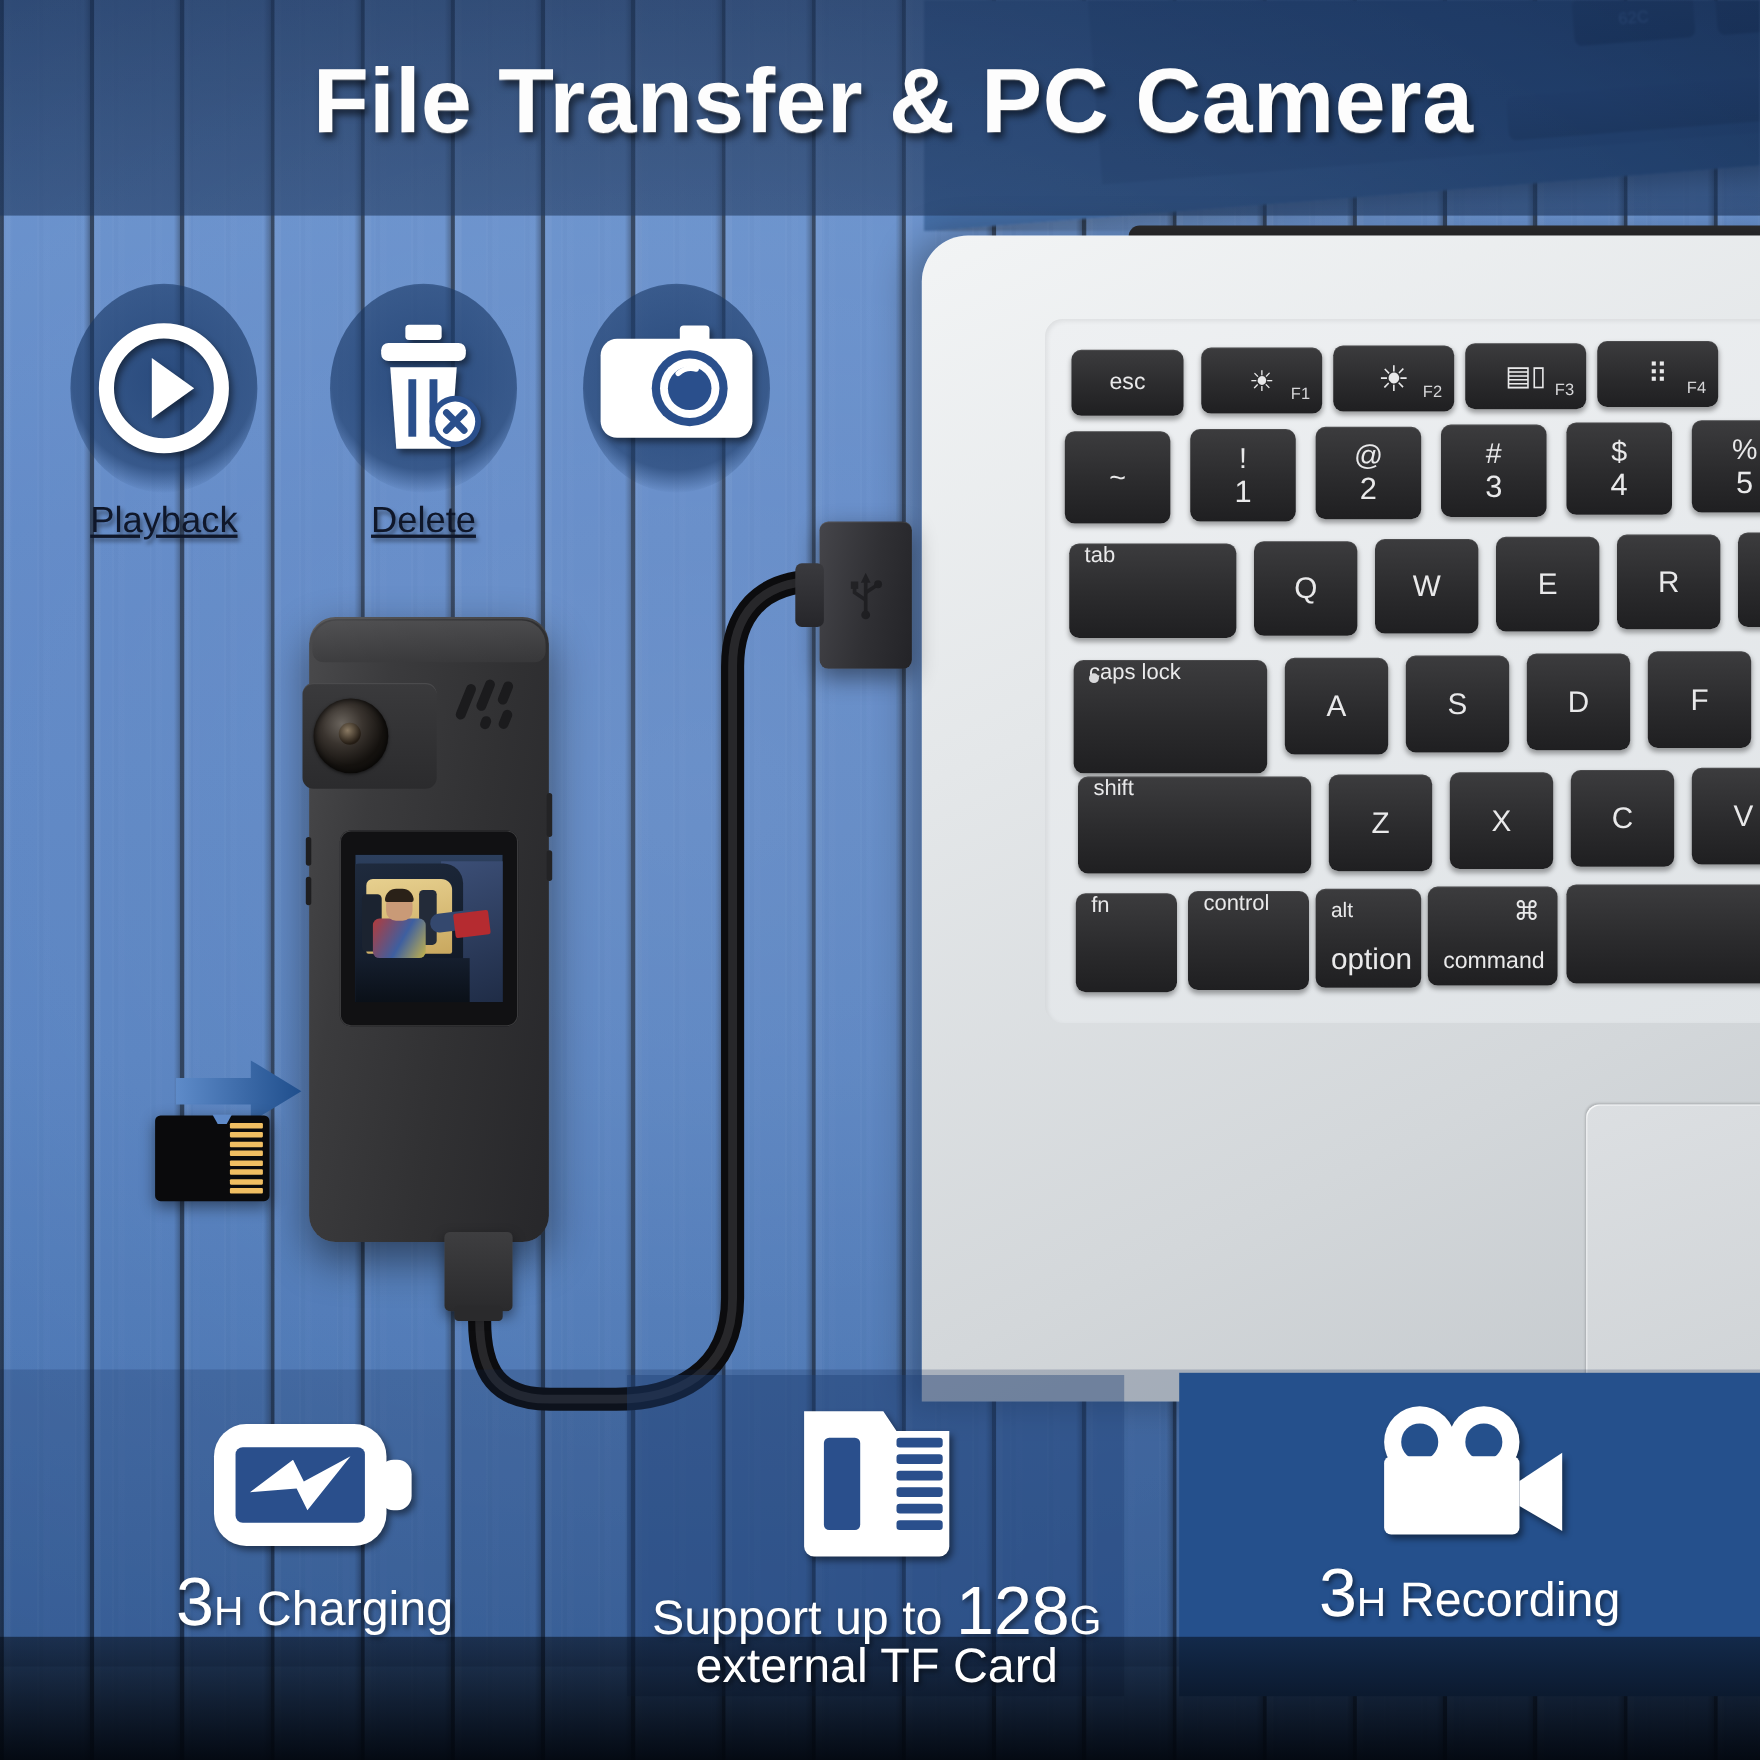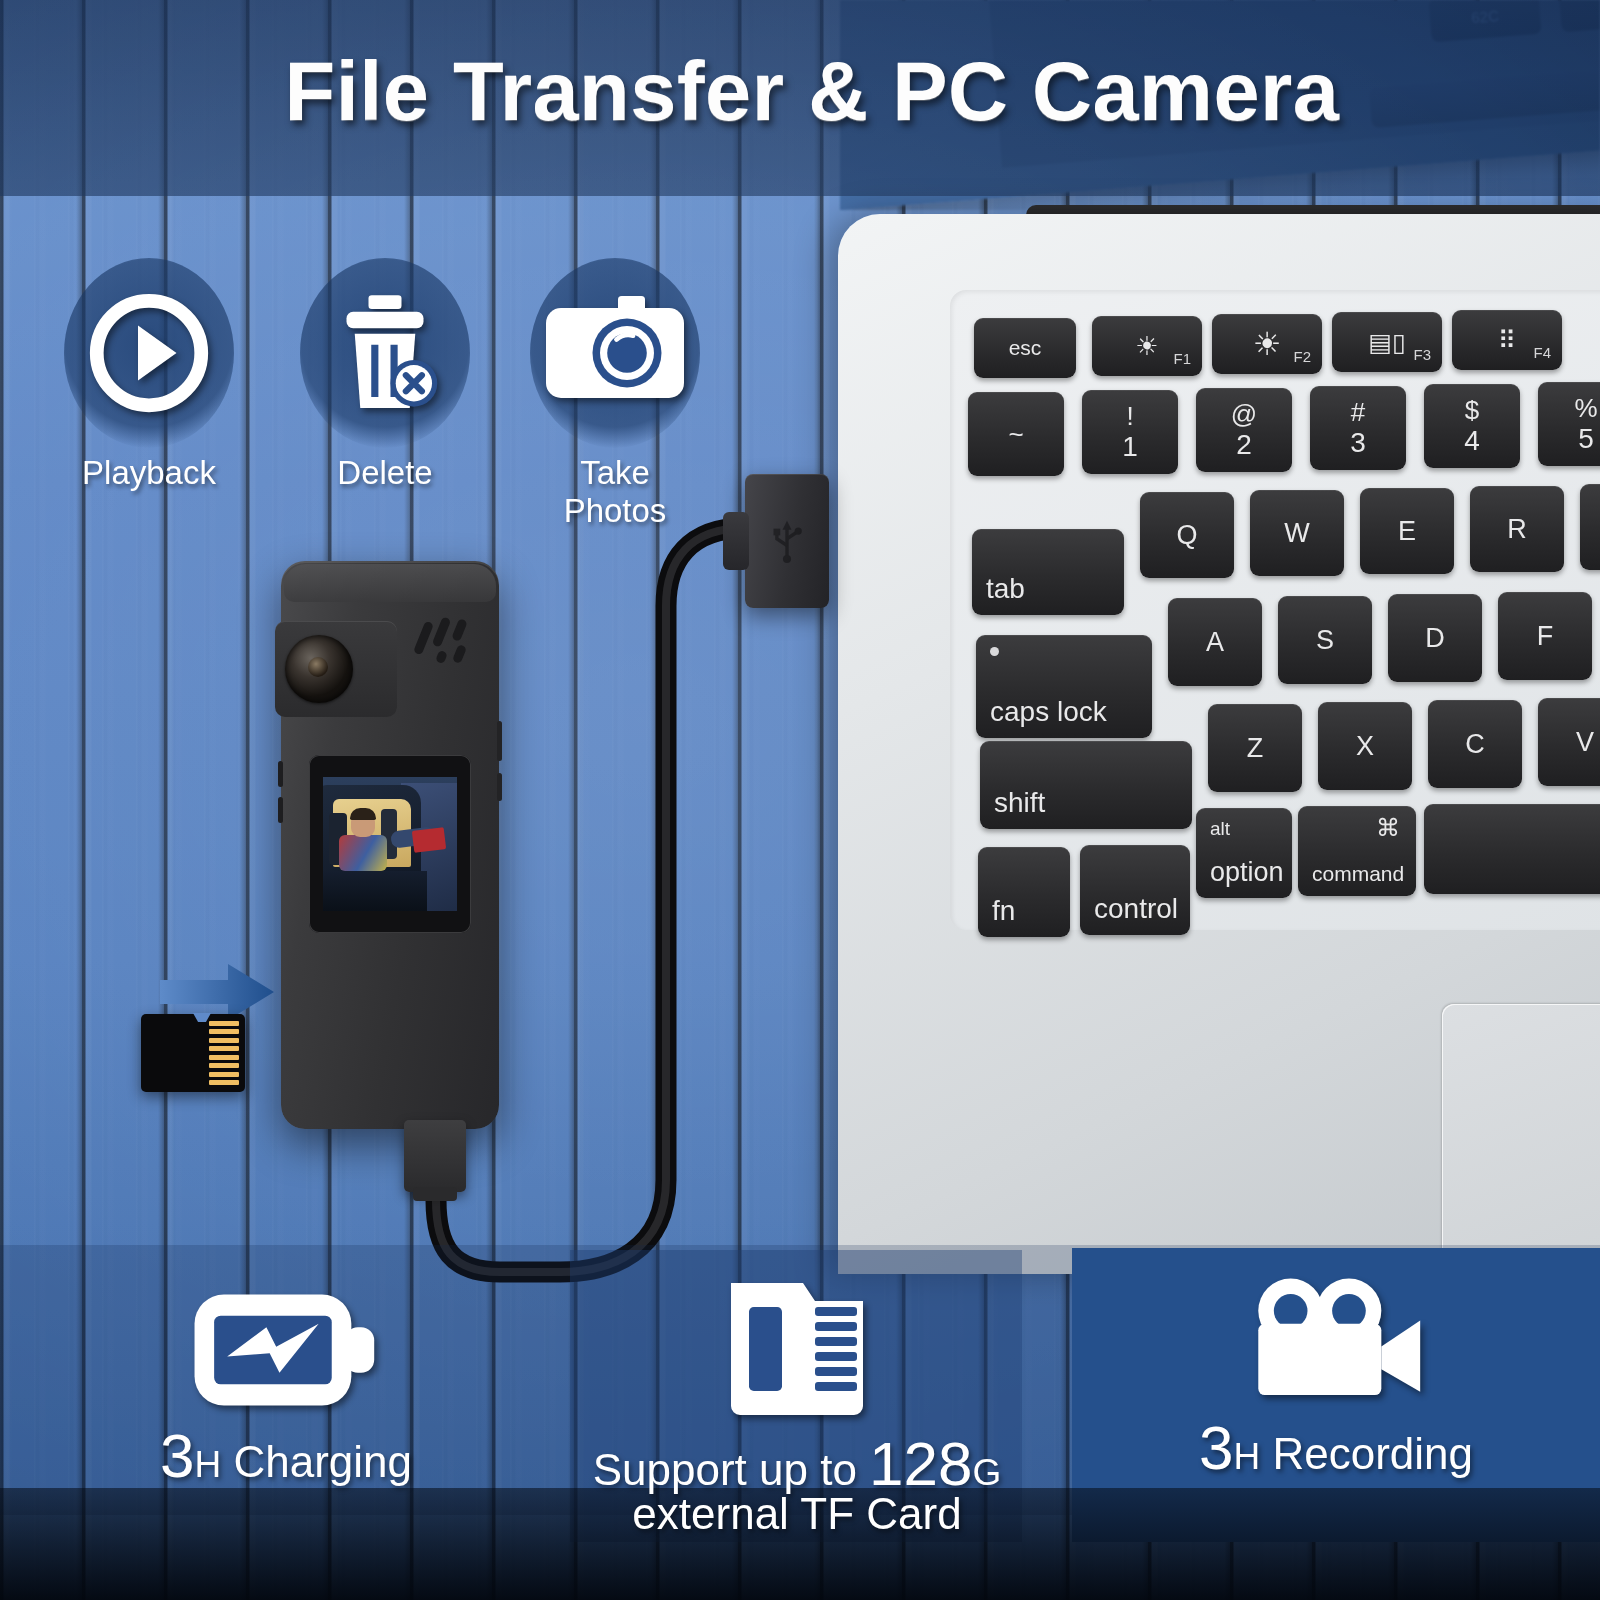--- a/index.html
+++ b/index.html
@@ -87,22 +87,23 @@
 
   
   .ficon{position:absolute;width:170px;text-align:center;}
   .ficon .disc{
     position:relative;width:170px;height:190px;margin:0 auto;
     border-radius:50%;
     background:radial-gradient(circle at 50% 45%,rgba(28,60,108,.82),rgba(25,55,100,.62) 62%,rgba(25,55,100,0) 78%);
     display:flex;align-items:center;justify-content:center;
   }
   .ficon .cap{
-    margin-top:6px;font-size:33px;color:#ffffff;
+    margin-top:6px;font-size:33px;color:#0f172a;
     text-shadow:2px 3px 4px rgba(0,0,0,.45);
+    text-decoration:underline;
   }
   .gl{filter:drop-shadow(3px 4px 3px rgba(0,0,0,.45));}
 
   
   .device{
     position:absolute;left:281px;top:561px;width:218px;height:568px;
     border-radius:24px;
     background:linear-gradient(100deg,#4a4a4c 0%,#3b3b3d 26%,#313133 60%,#27272a 100%);
     box-shadow:0 16px 40px rgba(0,0,0,.48), inset 0 2px 0 rgba(255,255,255,.10);
   }
@@ -206,21 +207,21 @@
   }
   .key{
     position:absolute;border-radius:9px;
     background:linear-gradient(180deg,#3c3c3e 0%,#2b2b2d 55%,#1f1f21 100%);
     box-shadow:0 3px 5px rgba(0,0,0,.34), inset 0 1px 0 rgba(255,255,255,.08);
     color:#e9e9ea;font-size:27px;
     display:flex;align-items:center;justify-content:center;
     font-family:"Liberation Sans",sans-serif;
   }
   .key.small{font-size:21px;}
-  .key.lab-bl{align-items:flex-end;justify-content:flex-start;padding:0 0 10px 14px;font-size:28px;margin-top:35px;}
+  .key.lab-bl{align-items:flex-start;justify-content:flex-start;padding:0 0 10px 14px;font-size:20px;}
   .key.dual{flex-direction:column;justify-content:center;gap:4px;}
   .key .up{font-size:26px;line-height:1;}
   .key .dn{font-size:28px;line-height:1;}
   .key .fn{position:absolute;right:11px;bottom:9px;font-size:15px;color:#d6d6d8;}
   .caps-dot{position:absolute;left:14px;top:12px;width:9px;height:9px;border-radius:50%;background:#d9d9db;}
   .trackpad{
     position:absolute;left:1442px;top:1004px;width:186px;height:272px;
     border-radius:12px 0 0 0;
     background:linear-gradient(160deg,#dcdfe2,#cfd3d6);
     box-shadow:inset 1px 1px 0 rgba(255,255,255,.75), -1px -1px 2px rgba(0,0,0,.16);
@@ -490,21 +491,20 @@
     <div class="disc">
       <svg class="gl" width="150" height="126" viewBox="0 0 50 42">
         <rect x="26" y="2" width="9" height="5" rx="1.2" fill="#ffffff"></rect>
         <rect x="2" y="6" width="46" height="30" rx="5" fill="#ffffff"></rect>
         <circle cx="29" cy="21" r="11.5" fill="#2a4f8c"></circle>
         <circle cx="29" cy="21" r="9" fill="#ffffff"></circle>
         <circle cx="29" cy="21" r="6.6" fill="#2a4f8c"></circle>
         <path d="M25.5 16.5 A6 6 0 0 1 31 15.2" stroke="#ffffff" stroke-width="1.6" fill="none" stroke-linecap="round"></path>
       </svg>
     </div>
-    <div class="cap">Take Photos</div>
   </div>
 
   <div class="mid-band"></div>
   <div class="panel-tf"></div>
   <div class="panel-rec"></div>
   <div class="bottom-dark"></div>
 
   <div class="bfeat" style="left:96px;top:1284px;width:380px;">
     <svg class="gl" width="196" height="132" viewBox="0 0 60 40">
       <rect x="2" y="3" width="48" height="34" rx="9" fill="#ffffff"></rect>

